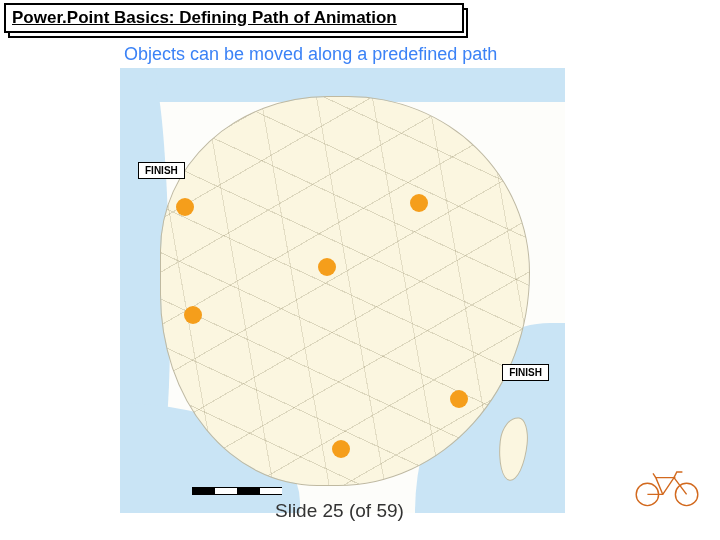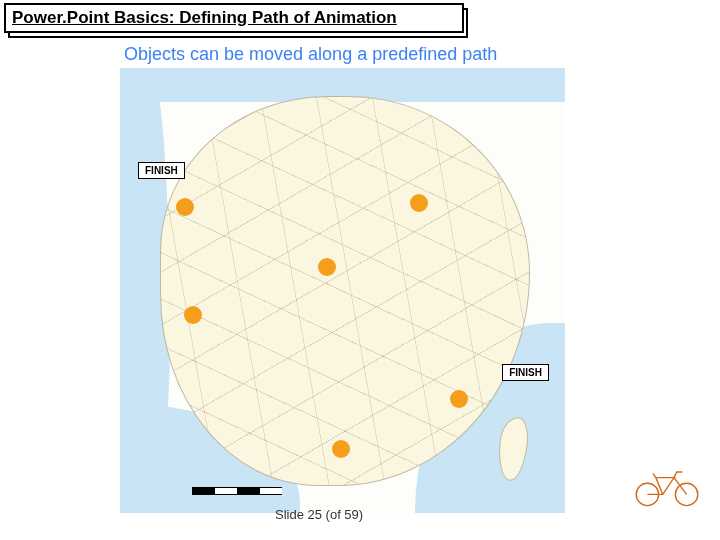--- a/index.html
+++ b/index.html
@@ -99,21 +99,21 @@
     position: absolute;
     left: 72px; bottom: 18px;
     width: 90px; height: 8px;
     display: flex;
   }
   .scale-bar span { flex:1; background:#000; }
   .scale-bar span:nth-child(even){ background:#fff; border-top:1px solid #000; border-bottom:1px solid #000; }
   .slide-num {
     position: absolute;
     left: 275px; bottom: 18px;
-    font-size: 13px;
+    font-size: 19px;
     color: #333;
   }
   .bike {
     position: absolute;
     right: 18px; bottom: 32px;
     width: 70px; height: 44px;
   }
   .bike svg { width: 100%; height: 100%; }
 </style>
 </head>

